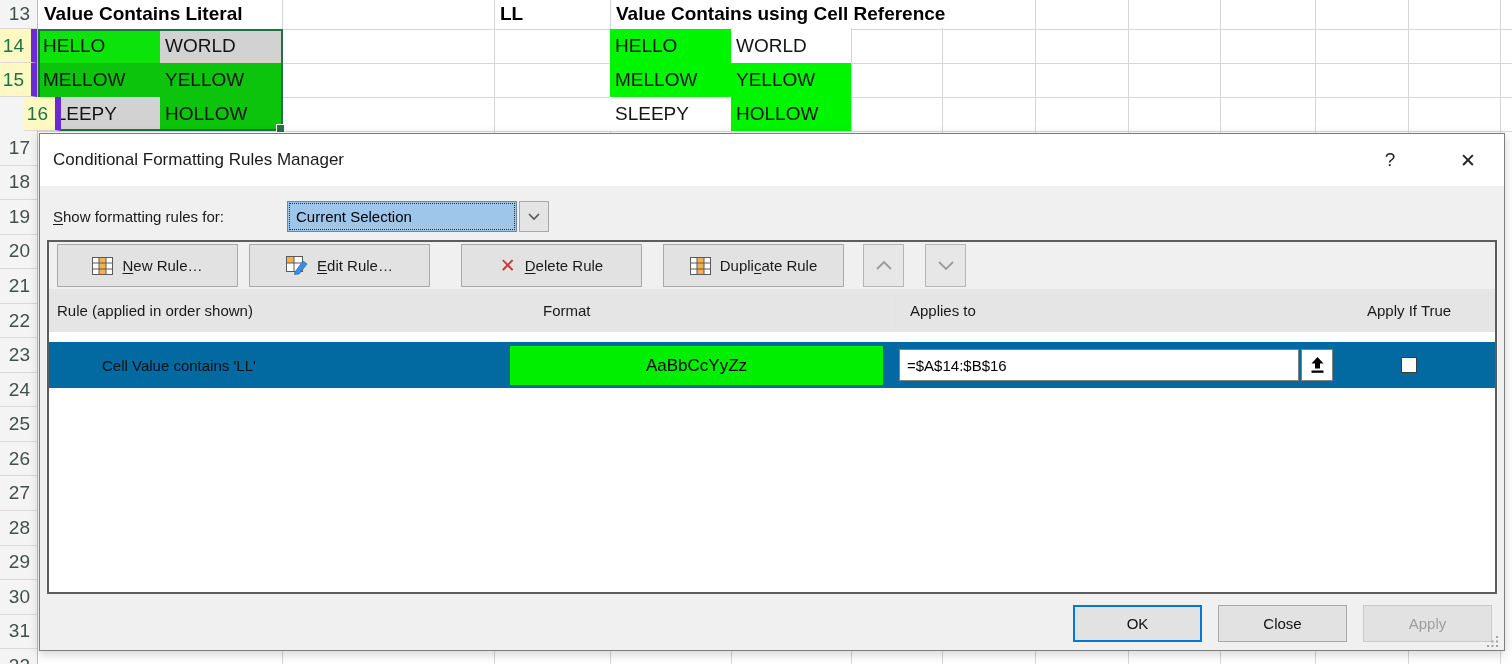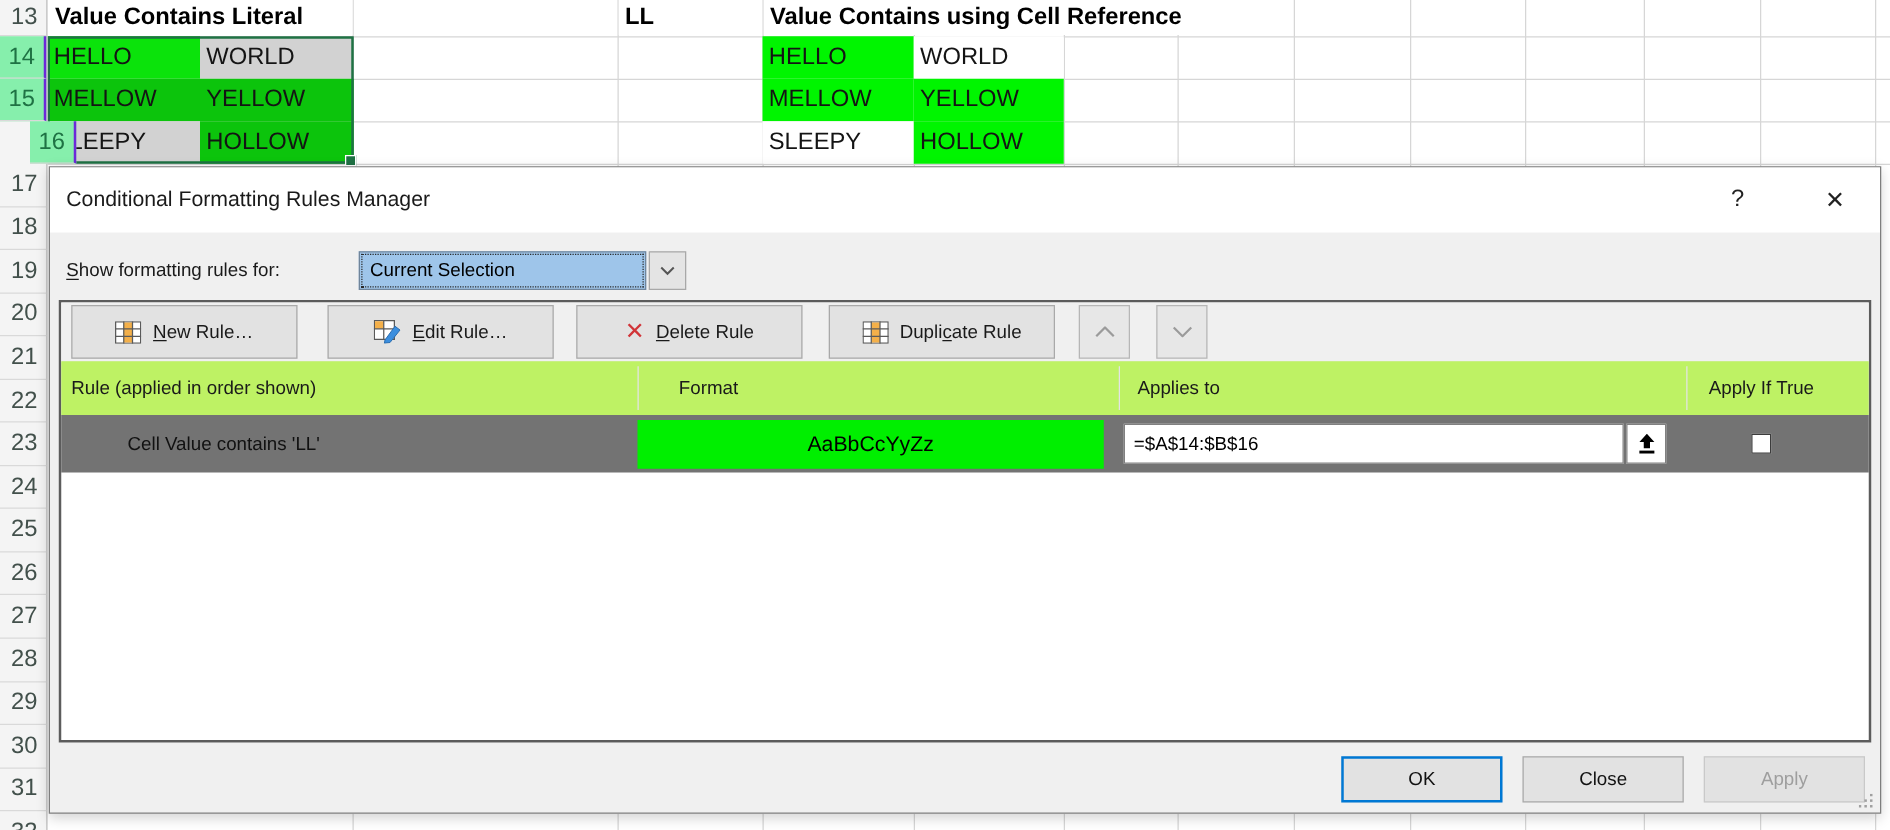--- a/index.html
+++ b/index.html
@@ -8,21 +8,21 @@
     font-family:"Liberation Sans",sans-serif;background:#ffffff;
     -webkit-font-smoothing:antialiased;
   }
   
   .sheet{position:absolute;inset:0;background:#fff;}
   .gv{position:absolute;top:0;bottom:0;width:1px;background:#d6d6d6;}
   .gh{position:absolute;left:38px;right:0;height:1px;background:#d6d6d6;}
   .rowhdr{position:absolute;left:0;top:0;width:37px;height:664px;background:#f4f4f4;border-right:1px solid #bdbdbd;z-index:4;}
   .rownum{position:absolute;left:0;width:37px;box-sizing:border-box;text-align:right;padding-right:7px;
           font-size:19px;color:#42504b;border-bottom:1px solid #d9d9d9;display:flex;align-items:center;justify-content:flex-end;}
-  .rownum.sel{color:#1f7244;border-right:2px solid #6d28d9;font-weight:400;background:#86efac;}
+  .rownum.sel{color:#1f7244;border-right:6px solid #6d28d9;font-weight:400;background:#fef9c3;}
   .cell{position:absolute;box-sizing:border-box;font-size:19px;color:#141414;display:flex;align-items:center;padding-left:5px;z-index:2;}
   .hdrcell{position:absolute;box-sizing:border-box;font-size:19px;font-weight:bold;color:#000;background:#fff;display:flex;align-items:center;padding-left:5px;z-index:2;}
   .selbox{position:absolute;left:38px;top:29px;width:245px;height:102px;border:2px solid #1f7244;box-sizing:border-box;z-index:3;}
   .fillhandle{position:absolute;right:-4px;bottom:-4px;width:7px;height:7px;background:#1f7244;border:1px solid #fff;}
   
   .dialog{position:absolute;left:39px;top:133px;width:1466px;height:518px;background:#f0f0f0;
           border:1px solid #7e7e7e;box-sizing:border-box;z-index:10;box-shadow:0 3px 10px rgba(0,0,0,.18);}
   .titlebar{position:absolute;left:0;top:0;right:0;height:52px;background:#fff;}
   .dlgtitle{position:absolute;left:13px;top:0;height:52px;display:flex;align-items:center;font-size:17px;color:#1a1a1a;}
   .helpbtn{position:absolute;left:1330px;top:6px;width:40px;height:40px;display:flex;align-items:center;justify-content:center;font-size:19px;color:#222;}
@@ -33,24 +33,24 @@
          display:flex;align-items:center;padding-left:8px;font-size:15px;color:#000;
          outline:1px dotted #2b2b2b;outline-offset:-3px;}
   .comboarrow{position:absolute;left:479px;top:67px;width:30px;height:31px;background:#e4e4e4;border:1px solid #a8a8a8;
               box-sizing:border-box;display:flex;align-items:center;justify-content:center;}
   .innerbox{position:absolute;left:7px;top:106px;width:1450px;height:354px;background:#fff;border:2px solid #5c5c5c;box-sizing:border-box;}
   .toolstrip{position:absolute;left:0;top:0;right:0;height:47px;background:#f0f0f0;border-bottom:1px solid #e2e2e2;}
   .tbtn{position:absolute;top:2px;height:43px;width:181px;background:#e2e2e2;border:1px solid #a9a9a9;box-sizing:border-box;
         display:flex;align-items:center;justify-content:center;gap:9px;font-size:15px;color:#1a1a1a;}
   .arrbtn{position:absolute;top:2px;height:43px;width:41px;background:#e7e7e7;border:1px solid #b6b6b6;box-sizing:border-box;
         display:flex;align-items:center;justify-content:center;}
-  .listhdr{position:absolute;left:0;top:47px;right:0;height:43px;background:#bef264;font-size:15px;color:#1a1a1a;}
+  .listhdr{position:absolute;left:0;top:47px;right:0;height:43px;background:#e5e5e5;font-size:15px;color:#1a1a1a;}
   .lh{position:absolute;top:0;height:43px;display:flex;align-items:center;}
   .hsep{position:absolute;top:4px;height:35px;width:1px;background:#e3e3e3;}
-  .rulerow{position:absolute;left:0;top:90px;right:0;height:46px;background:#737373;}
+  .rulerow{position:absolute;left:0;top:100px;right:0;height:46px;background:#0369a1;}
   .ruletext{position:absolute;left:53px;top:0;height:46px;display:flex;align-items:center;font-size:15px;color:#111;}
   .preview{position:absolute;left:461px;top:4px;width:373px;height:39px;display:flex;align-items:center;justify-content:center;
            font-size:17px;color:#000;}
   .appliesinput{position:absolute;left:850px;top:7px;width:400px;height:32px;background:#fff;border:1px solid #808080;
            box-sizing:border-box;display:flex;align-items:center;padding-left:7px;font-size:15px;color:#000;}
   .collapsebtn{position:absolute;left:1252px;top:7px;width:32px;height:32px;background:#fff;border:1px solid #808080;
            box-sizing:border-box;display:flex;align-items:center;justify-content:center;}
   .checkbox{position:absolute;left:1352px;top:15px;width:16px;height:16px;background:#fff;border:1px solid #3c3c3c;box-sizing:border-box;}
   .botbtn{position:absolute;top:471px;width:129px;height:37px;background:#e2e2e2;border:1px solid #a9a9a9;box-sizing:border-box;
           display:flex;align-items:center;justify-content:center;font-size:15px;color:#111;}
@@ -162,21 +162,21 @@
           <rect x="0.5" y="0.5" width="20" height="17" fill="#fff" stroke="#5a5a5a"></rect>
           <rect x="7" y="1" width="7" height="16" fill="#f4b04a"></rect>
           <line x1="7" y1="0" x2="7" y2="18" stroke="#5a5a5a"></line>
             <line x1="14" y1="0" x2="14" y2="18" stroke="#5a5a5a"></line>
           <line x1="0" y1="6" x2="21" y2="6" stroke="#5a5a5a"></line>
             <line x1="0" y1="12" x2="21" y2="12" stroke="#5a5a5a"></line>
         </svg>
         <span><span></span><span class="ukey">N</span><span>ew Rule…</span></span>
       </div>
 
-      <div class="tbtn" style="left:213px;">
+      <div class="tbtn" style="left:200px;">
         <svg width="22" height="19" viewBox="0 0 22 19">
           <rect x="0.5" y="0.5" width="16" height="15" fill="#fff" stroke="#5a5a5a"></rect>
           <rect x="1" y="1" width="7" height="6" fill="#f4b04a"></rect>
           <line x1="8" y1="0" x2="8" y2="16" stroke="#5a5a5a"></line>
             <line x1="0" y1="7" x2="17" y2="7" stroke="#5a5a5a"></line>
           <path d="M9 16 L17 5 L21 8 L13 18 L8.5 18.5 Z" fill="#3b8ede" stroke="#2a6db0" stroke-width="0.8"></path>
         </svg>
         <span><span></span><span class="ukey">E</span><span>dit Rule…</span></span>
       </div>
 

